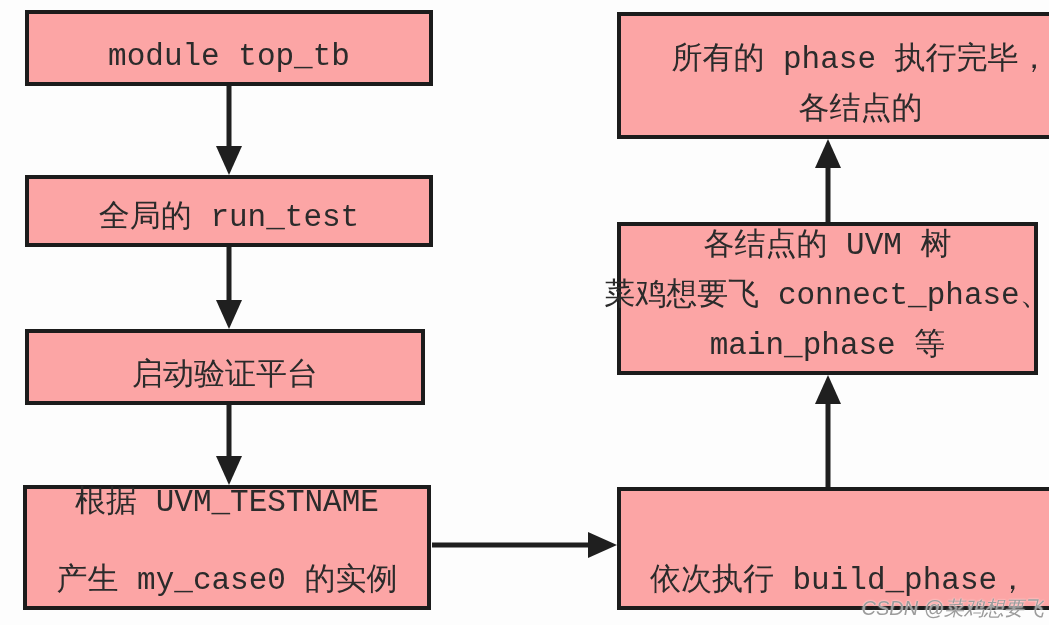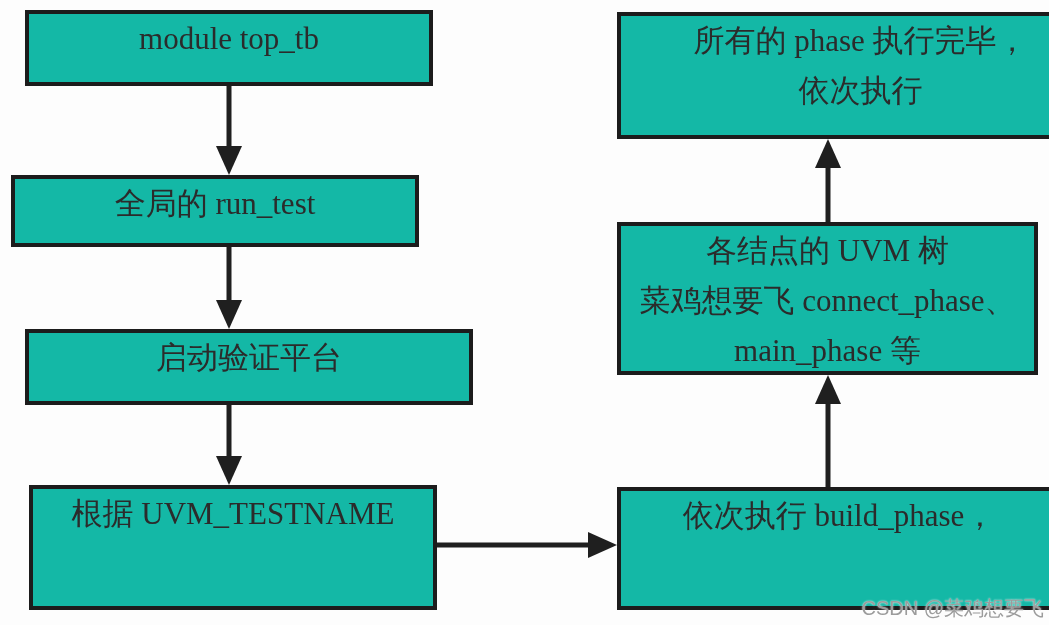--- a/index.html
+++ b/index.html
@@ -27,42 +27,44 @@
     stroke-width: 5;
   }
   .connectors polygon {
     fill: #1f1f1f;
     stroke: none;
   }
   .node {
     position: absolute;
     box-sizing: border-box;
     border: 4px solid #1c1c1c;
-    background: #14b8a6;
+    background: #fca5a5;
     display: flex;
     flex-direction: column;
     align-items: center;
-    justify-content: flex-start;
+    justify-content: flex-end;
     text-align: center;
+    font-family: Liberation Mono, monospace;
   }
   .node .nl {
     font-size: 31px;
     line-height: 50px;
     color: #2b2b2b;
     white-space: nowrap;
   }
   .watermark {
     position: absolute;
     top: 595px;
     right: 5px;
     font-family: "Liberation Sans", "DejaVu Sans", sans-serif;
     font-size: 20px;
     color: #9c9c9c;
     text-shadow: 0 0 2px #ffffff;
     white-space: nowrap;
+    font-style: italic;
   }
 </style>
 </head>
 <body>
 
 <div class="canvas">
 
   <svg class="connectors" width="1049" height="625" viewBox="0 0 1049 625">
     <g>
       <line x1="229" y1="86" x2="229" y2="150"></line>
@@ -87,42 +89,43 @@
     <g>
       <line x1="828" y1="222" x2="828" y2="167"></line>
       <polygon points="828,139 815,168 841,168"></polygon>
     </g>
   </svg>
 
   <div class="node" style="left:25px; top:10px; width:408px; height:76px;">
     <div class="nl">module top_tb</div>
   </div>
 
-  <div class="node" style="left:11px; top:175px; width:408px; height:72px;">
+  <div class="node" style="left:25px; top:175px; width:408px; height:72px;">
     <div class="nl">全局的 run_test</div>
   </div>
 
-  <div class="node" style="left:25px; top:329px; width:448px; height:76px;">
+  <div class="node" style="left:25px; top:329px; width:400px; height:76px;">
     <div class="nl">启动验证平台</div>
   </div>
 
-  <div class="node" style="left:29px; top:485px; width:408px; height:125px;gap:28px;">
+  <div class="node" style="left:23px; top:485px; width:408px; height:125px;gap:28px;">
     <div class="nl">根据 UVM_TESTNAME</div>
+    <div class="nl">产生 my_case0 的实例</div>
   </div>
 
   <div class="node" style="left:617px; top:487px; width:444px; height:123px;">
     <div class="nl">依次执行 build_phase，</div>
   </div>
 
   <div class="node" style="left:617px; top:222px; width:421px; height:153px;">
     <div class="nl">各结点的 UVM 树</div>
     <div class="nl">菜鸡想要飞 connect_phase、</div>
     <div class="nl">main_phase 等</div>
   </div>
 
   <div class="node" style="left:617px; top:12px; width:487px; height:127px;">
     <div class="nl">所有的 phase 执行完毕，</div>
-    <div class="nl">依次执行</div>
+    <div class="nl">各结点的</div>
   </div>
 
   <div class="watermark">CSDN @菜鸡想要飞</div>
 
 </div>
 
 </body></html>

